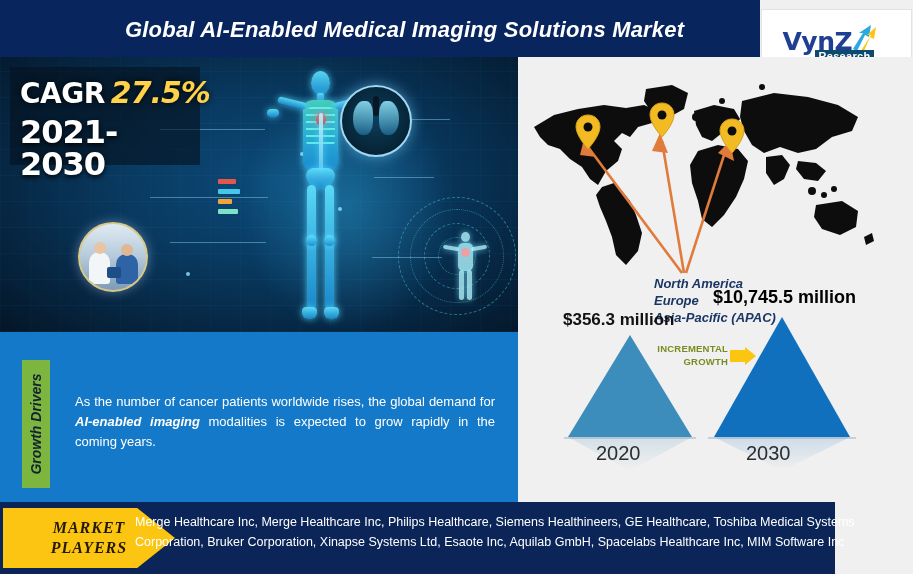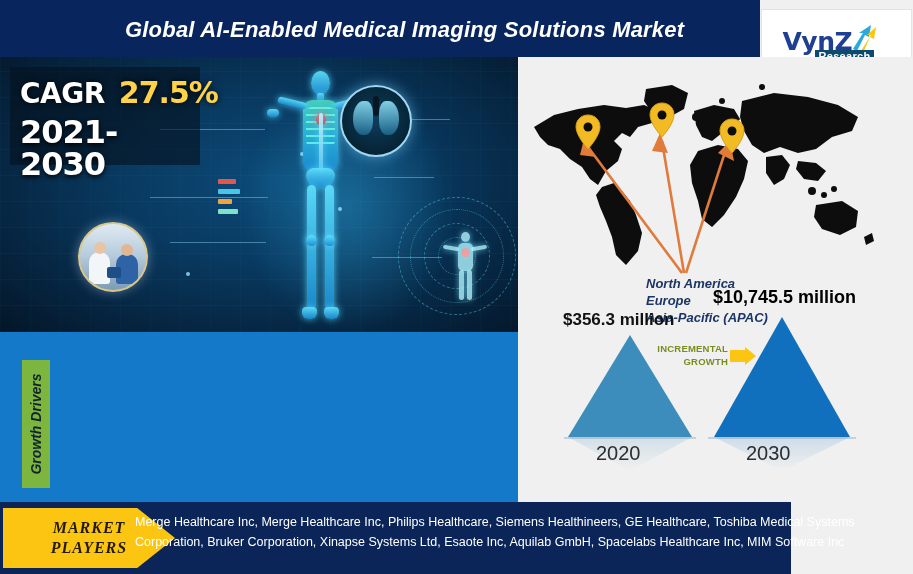--- a/index.html
+++ b/index.html
@@ -128,21 +128,21 @@
     position:absolute;left:10px;top:10px;width:190px;height:98px;
     background:rgba(5,17,30,.62);padding:6px 10px;box-sizing:border-box;
   }
   .cagr-line1{white-space:nowrap;line-height:1;margin-top:5px;}
   .cagr-word{
     font-family:"DejaVu Sans",sans-serif;font-size:28px;font-weight:bold;color:#ffffff;
     letter-spacing:-.5px;text-shadow:0 0 6px rgba(0,0,0,.9);
   }
   .cagr-val{
     font-family:"DejaVu Sans",sans-serif;font-size:30px;font-weight:bold;color:#ffd24a;
-    letter-spacing:-1px;margin-left:14px;text-shadow:0 0 6px rgba(0,0,0,.9);
+    letter-spacing:-1px;margin-left:6px;text-shadow:0 0 6px rgba(0,0,0,.9);font-style:italic;
   }
   .cagr-years{
     font-family:"DejaVu Sans",sans-serif;font-size:32px;font-weight:bold;color:#ffffff;
     letter-spacing:-1px;margin-top:8px;line-height:1;text-shadow:0 2px 5px rgba(0,0,0,.95);
   }
   
   .growth-panel{
     position:absolute;left:0px;top:332px;width:518px;height:170px;background:#1379c8;
   }
   .growth-tab{
@@ -159,21 +159,21 @@
   }
   .growth-text b{font-style:italic;font-weight:bold;}
   
   .right-panel{
     position:absolute;left:518px;top:57px;width:395px;height:445px;background:#f0f0f0;
   }
   .map-wrap{position:absolute;left:0;top:0;width:395px;height:230px;}
   .map-svg{position:absolute;left:8px;top:18px;}
   .region-labels{position:absolute;left:128px;top:218px;}
   .region-labels div{
-    color:#1b3664;font-size:13px;font-weight:bold;font-style:italic;line-height:17px;
+    color:#1b3664;font-size:13px;font-weight:bold;font-style:italic;line-height:17px;margin-left:8px;
   }
   
   .chart-area{position:absolute;left:0;top:230px;width:395px;height:215px;}
   .val-2020{
     position:absolute;left:45px;top:23px;color:#111;font-size:17px;font-weight:bold;white-space:nowrap;
   }
   .val-2030{
     position:absolute;left:195px;top:0px;color:#000000;font-size:18px;font-weight:bold;white-space:nowrap;
   }
   .tri{position:absolute;width:0;height:0;}
@@ -203,21 +203,21 @@
   }
   .year-2020{position:absolute;left:78px;top:155px;font-size:20px;color:#2d2d2d;}
   .year-2030{position:absolute;left:228px;top:155px;font-size:20px;color:#2d2d2d;}
   .inc-label{
     position:absolute;left:128px;top:55px;width:82px;text-align:right;
     color:#7a8b1f;font-size:9.5px;font-weight:bold;line-height:13px;letter-spacing:.2px;
   }
   .inc-arrow{position:absolute;left:212px;top:60px;width:26px;height:18px;}
   
   .players-band{
-    position:absolute;left:0px;top:502px;width:791px;height:72px;background:#0b2559;
+    position:absolute;left:0px;top:502px;width:791px;height:72px;background:#0b2559;padding-left:44px;
   }
   .players-badge{
     position:absolute;left:3px;top:6px;width:172px;height:60px;background:#fbc512;
     clip-path:polygon(0 0, 78% 0, 100% 50%, 78% 100%, 0 100%);
     display:flex;flex-direction:column;align-items:center;justify-content:center;
   }
   .players-badge span{
     color:#241a04;font-family:"Liberation Serif",serif;font-size:16px;font-weight:bold;
     font-style:italic;letter-spacing:1px;line-height:20px;
   }
@@ -319,20 +319,23 @@
         <span class="cagr-word">CAGR</span><span class="cagr-val">27.5%</span>
       </div>
       <div class="cagr-years">2021-2030</div>
     </div>
   </div>
 
   <div class="growth-panel">
     <div class="growth-tab">
       <span>Growth Drivers</span>
     </div>
+    <div class="growth-text">
+      <span>As the number of cancer patients worldwide rises, the global demand for </span><b>AI-enabled imaging</b><span> modalities is expected to grow rapidly in the coming years.</span>
+    </div>
   </div>
 
   <div class="right-panel">
 
     <div class="map-wrap">
       <svg class="map-svg" width="370" height="205" viewBox="0 0 370 205">
         <g fill="#0d0d0d">
 
           <path d="M8,52 L28,40 L52,34 L78,30 L100,33 L118,30 L132,36 L126,48 L112,52 L104,62 L96,58 L88,66
                    L96,74 L92,86 L80,96 L72,110 L64,104 L56,92 L44,84 L34,74 L22,70 L14,62 Z"></path>

